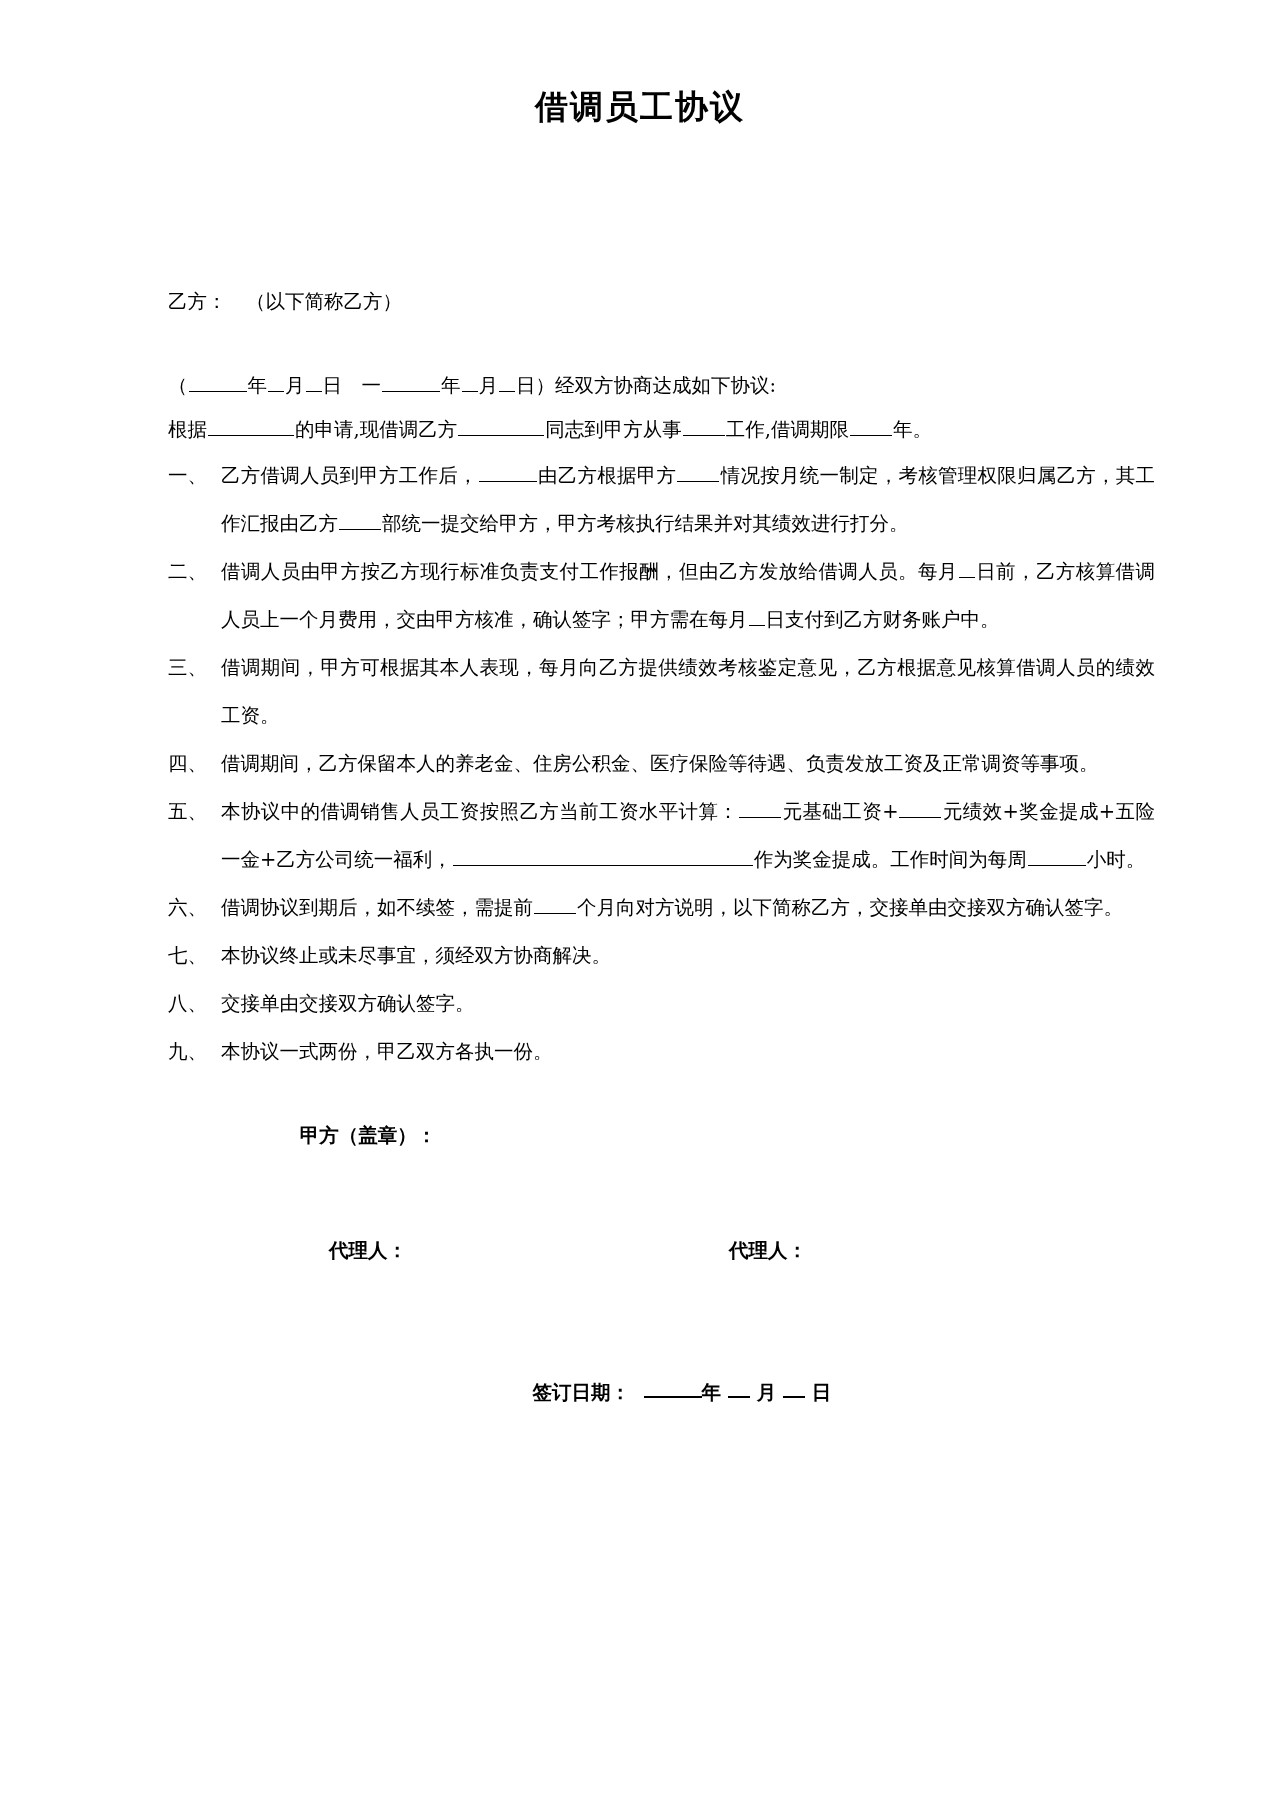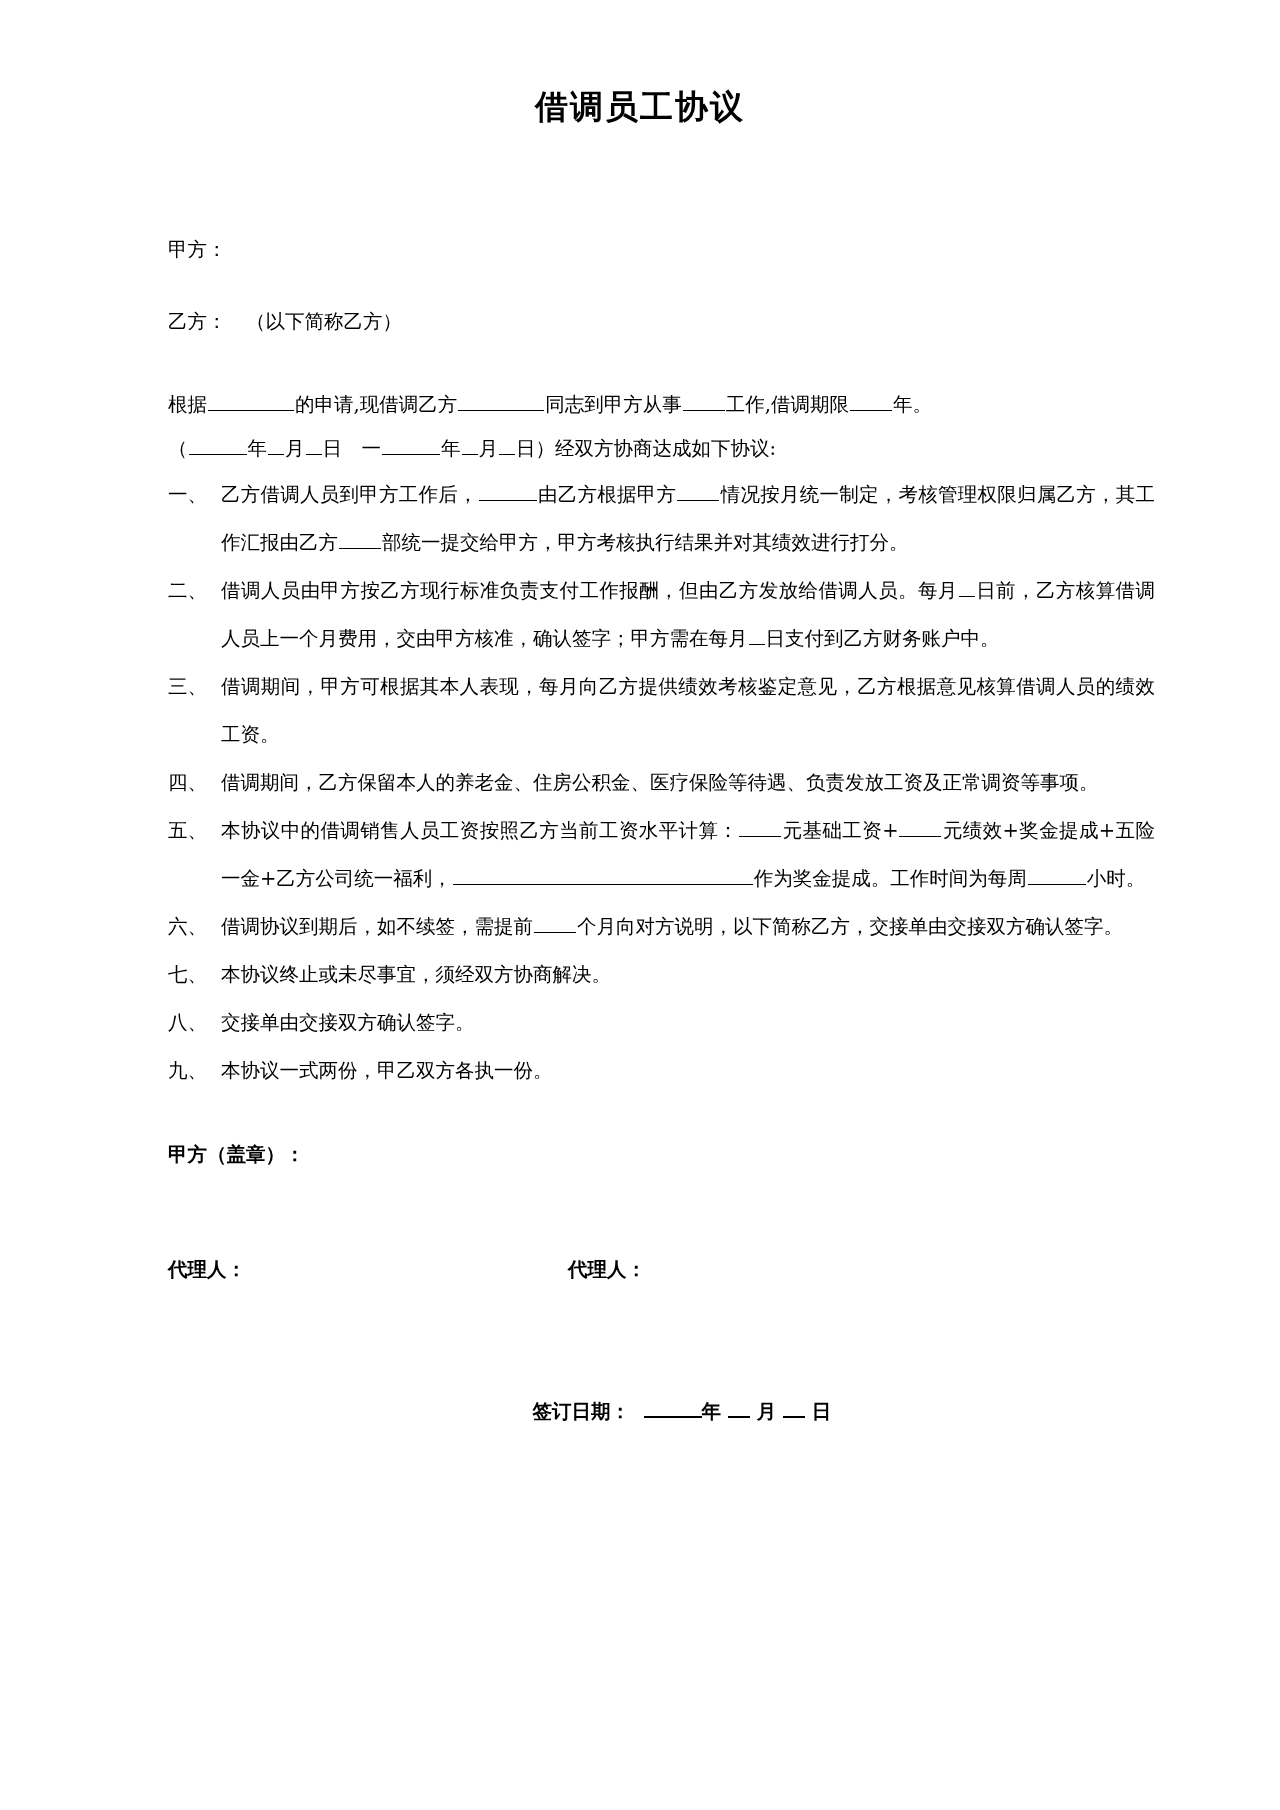--- a/index.html
+++ b/index.html
@@ -86,20 +86,21 @@
   .sign-block {
     padding-left: 168px;
     padding-right: 125px;
     padding-top: 46px;
     font-size: 19.5px;
     font-weight: bold;
   }
   .sign-row {
     display: flex;
     margin-bottom: 0;
+    text-align: center;
   }
   .sign-col {
     width: 400px;
     white-space: pre;
   }
   .sign-gap-1 { height: 88px; }
   .sign-gap-2 { height: 90px; }
   .date-line {
     font-size: 19.5px;
     font-weight: bold;
@@ -125,34 +126,33 @@
 <body>
 
 <div class="page">
 
   <h1 class="doc-title">借调员工协议</h1>
 
   <div class="body-area">
 
     <div class="party-gap-a"></div>
 
-    <div class="party-line">甲方：</div>
 
     <div class="party-gap-b"></div>
 
     <div class="party-line">乙方：　（以下简称乙方）</div>
 
     <div class="party-gap-b"></div>
+
+    <div class="para-intro">
+      <span>（</span><span class="blank b-m"></span><span>年</span><span class="blank b-tiny"></span><span>月</span><span class="blank b-tiny"></span><span>日　一</span><span class="blank b-m"></span><span>年</span><span class="blank b-tiny"></span><span>月</span><span class="blank b-tiny"></span><span>日）经双方协商达成如下协议:</span>
+    </div>
 
     <div class="para-intro">
       <span>根据</span><span class="blank b-l"></span><span>的申请,现借调乙方</span><span class="blank b-l"></span><span>同志到甲方从事</span><span class="blank b-s"></span><span>工作,借调期限</span><span class="blank b-s"></span><span>年。</span>
-    </div>
-
-    <div class="para-intro">
-      <span>（</span><span class="blank b-m"></span><span>年</span><span class="blank b-tiny"></span><span>月</span><span class="blank b-tiny"></span><span>日　一</span><span class="blank b-m"></span><span>年</span><span class="blank b-tiny"></span><span>月</span><span class="blank b-tiny"></span><span>日）经双方协商达成如下协议:</span>
     </div>
 
     <div id="clause-container">
         <div class="clause">
           <div class="clause-num">一、</div>
           <div class="clause-body"><span>乙方借调人员到甲方工作后，</span><span class="blank b-m"></span><span>由乙方根据甲方</span><span class="blank b-s"></span><span>情况按月统一制定，考核管理权限归属乙方，其工作汇报由乙方</span><span class="blank b-s"></span><span>部统一提交给甲方，甲方考核执行结果并对其绩效进行打分。</span></div>
         </div>
         <div class="clause">
           <div class="clause-num">二、</div>
           <div class="clause-body"><span>借调人员由甲方按乙方现行标准负责支付工作报酬，但由乙方发放给借调人员。每月</span><span class="blank b-tiny"></span><span>日前，乙方核算借调人员上一个月费用，交由甲方核准，确认签字；甲方需在每月</span><span class="blank b-tiny"></span><span>日支付到乙方财务账户中。</span></div>

